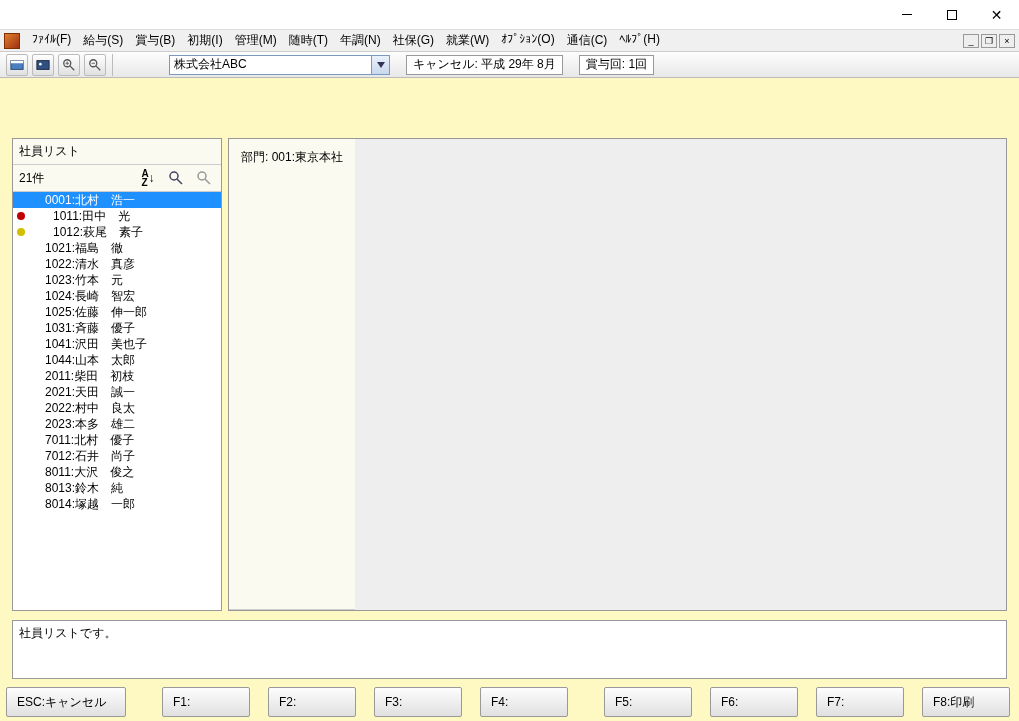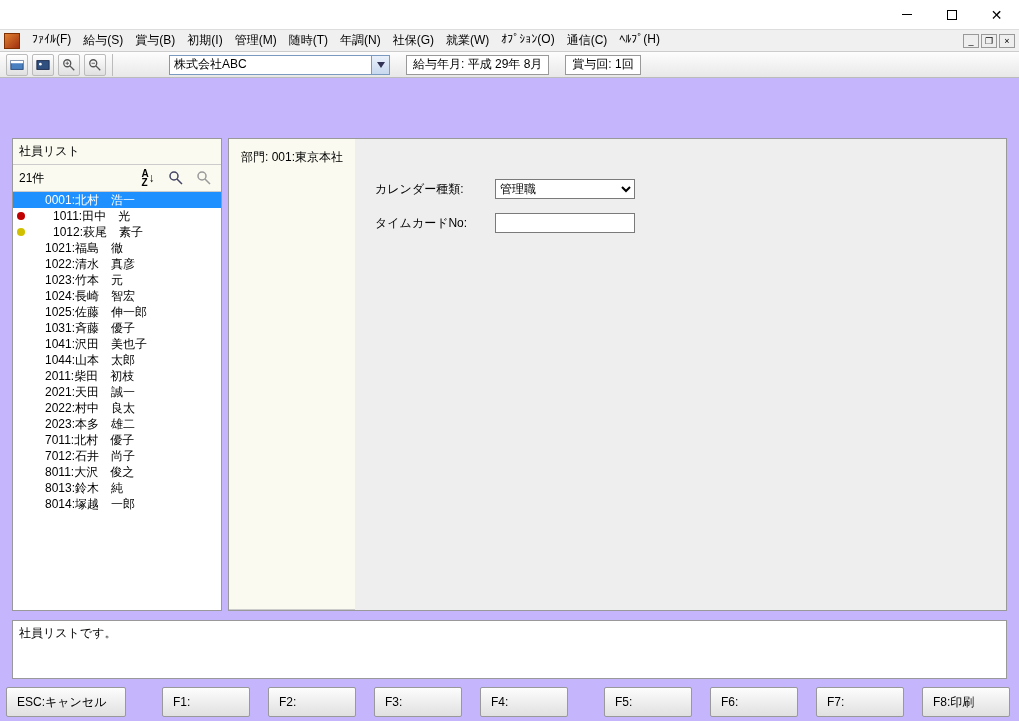--- a/index.html
+++ b/index.html
@@ -18,21 +18,21 @@
 
   .toolbar { height: 26px; background: linear-gradient(#fdfdfd,#e8e8e8); border-bottom: 1px solid #bbb; display: flex; align-items: center; padding: 0 6px; gap: 4px; }
   .tbtn { width: 22px; height: 22px; border: 1px solid #bbb; background: linear-gradient(#fff,#e0e0e0); display:flex;align-items:center;justify-content:center; cursor:pointer; border-radius:2px;}
   .tbtn svg { width: 14px; height: 14px; }
   .tsep { width: 1px; height: 22px; background: #bbb; margin: 0 2px; }
   .company-combo { margin-left: 50px; display:flex; }
   .company-combo input { width: 203px; height: 20px; border: 1px solid #7a9ac0; padding: 0 4px; font-size:12px; }
   .combo-btn { width: 18px; height: 20px; border: 1px solid #7a9ac0; border-left:none; background: linear-gradient(#eaf1fb,#c8d8ee); display:flex;align-items:center;justify-content:center; cursor:pointer;}
   .info-box { height: 20px; border: 1px solid #999; background: #fff; padding: 0 6px; display:flex;align-items:center; margin-left: 12px; }
 
-  .workspace { position: absolute; top: 78px; left: 0; right: 0; bottom: 0; background: #c4b5fd; padding: 6px; }
+  .workspace { position: absolute; top: 78px; left: 0; right: 0; bottom: 0; background: #fef9c3; padding: 6px; }
   .content-area { position: absolute; top: 60px; left: 12px; right: 12px; bottom: 110px; display: flex; gap: 6px; }
 
   .emp-panel { width: 210px; background: #fff; border: 1px solid #999; display:flex; flex-direction:column; }
   .emp-header { background: #fafaf0; border-bottom: 1px solid #ccc; padding: 4px 6px; }
   .emp-tools { display:flex; align-items:center; gap: 6px; padding: 2px 6px; border-bottom:1px solid #ccc; background:#fafaf0;}
   .emp-tools .spacer { flex:1; }
   .emp-tools .ticon { width:22px; height:22px; display:flex;align-items:center;justify-content:center; cursor:pointer;}
   .emp-list { flex:1; overflow:auto; background:#fff; }
   .emp-row { display:flex; align-items:center; height: 16px; padding: 0 4px; cursor:pointer; white-space:nowrap;}
   .emp-row.selected { background: #1e90ff; color: #fff; }
@@ -129,21 +129,21 @@
 
   <div class="company-combo">
     <input type="text" readonly="" value="株式会社ABC" style="">
     <div class="combo-btn">
       <svg width="8" height="6" viewBox="0 0 8 6">
           <polygon points="0,0 8,0 4,6" fill="#335"></polygon>
         </svg>
     </div>
   </div>
 
-  <div class="info-box">給与年月: 平成 29年  8月</div>
+  <div class="info-box">キャンセル: 平成 29年  8月</div>
   <div class="info-box">賞与回: 1回</div>
 </div>
 
 <div class="workspace">
   <div class="content-area">
 
     <div class="emp-panel">
       <div class="emp-header">社員リスト</div>
       <div class="emp-tools">
         <span>21件</span>
@@ -226,32 +226,20 @@
             <span class="emp-text">8013:鈴木　純</span>
           </div>
           <div class="emp-row">
             <span class="emp-text">8014:塚越　一郎</span>
           </div>
         </div>
     </div>
 
     <div class="detail-panel">
       <div class="detail-header">部門: 001:東京本社</div>
-      <div class="detail-body">
-        <div class="form-row">
-          <span class="form-label">カレンダー種類:</span>
-          <select class="form-select">
-            <option>管理職</option>
-          </select>
-        </div>
-        <div class="form-row">
-          <span class="form-label">タイムカードNo:</span>
-          <input class="form-input" type="text" value="" style="">
-        </div>
-      </div>
     </div>
   </div>
 
   <div class="status-box">社員リストです。</div>
 
   <div class="fkeys">
     <div class="fbtn" style="min-width:120px">ESC:キャンセル</div>
     <div class="fgap"></div>
     <div class="fbtn">F1:</div>
     <div class="fbtn">F2:</div>

